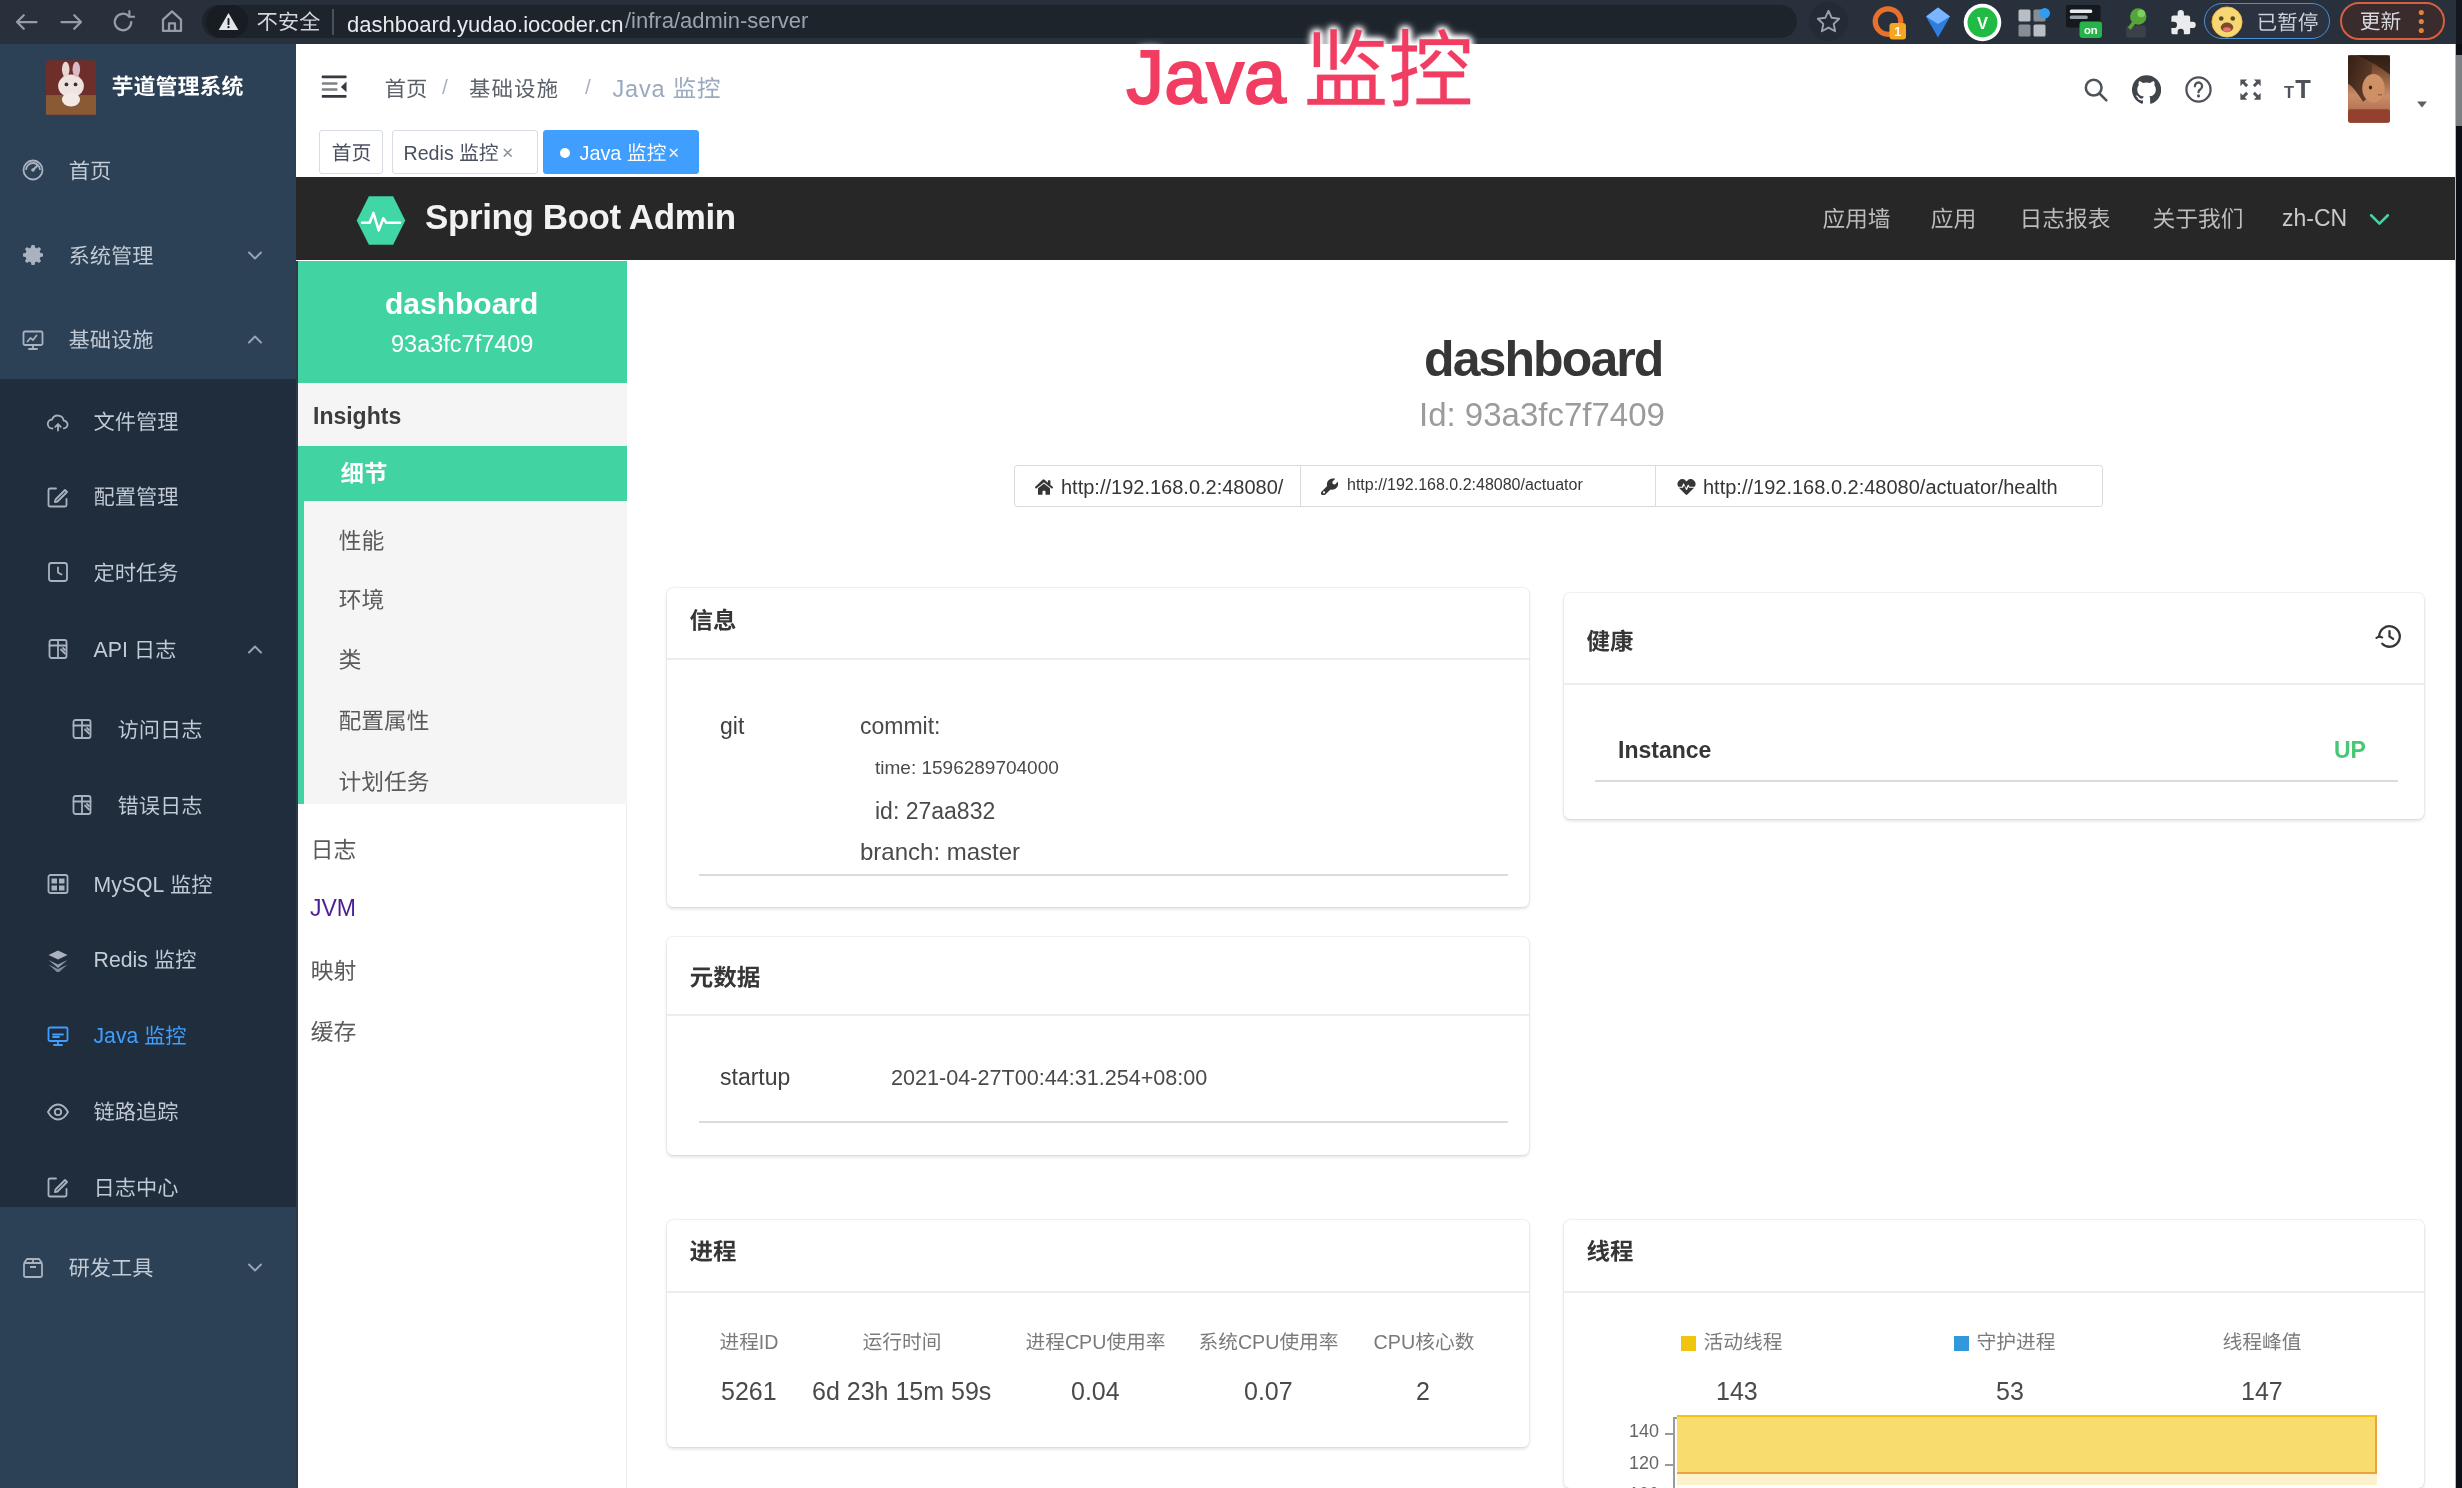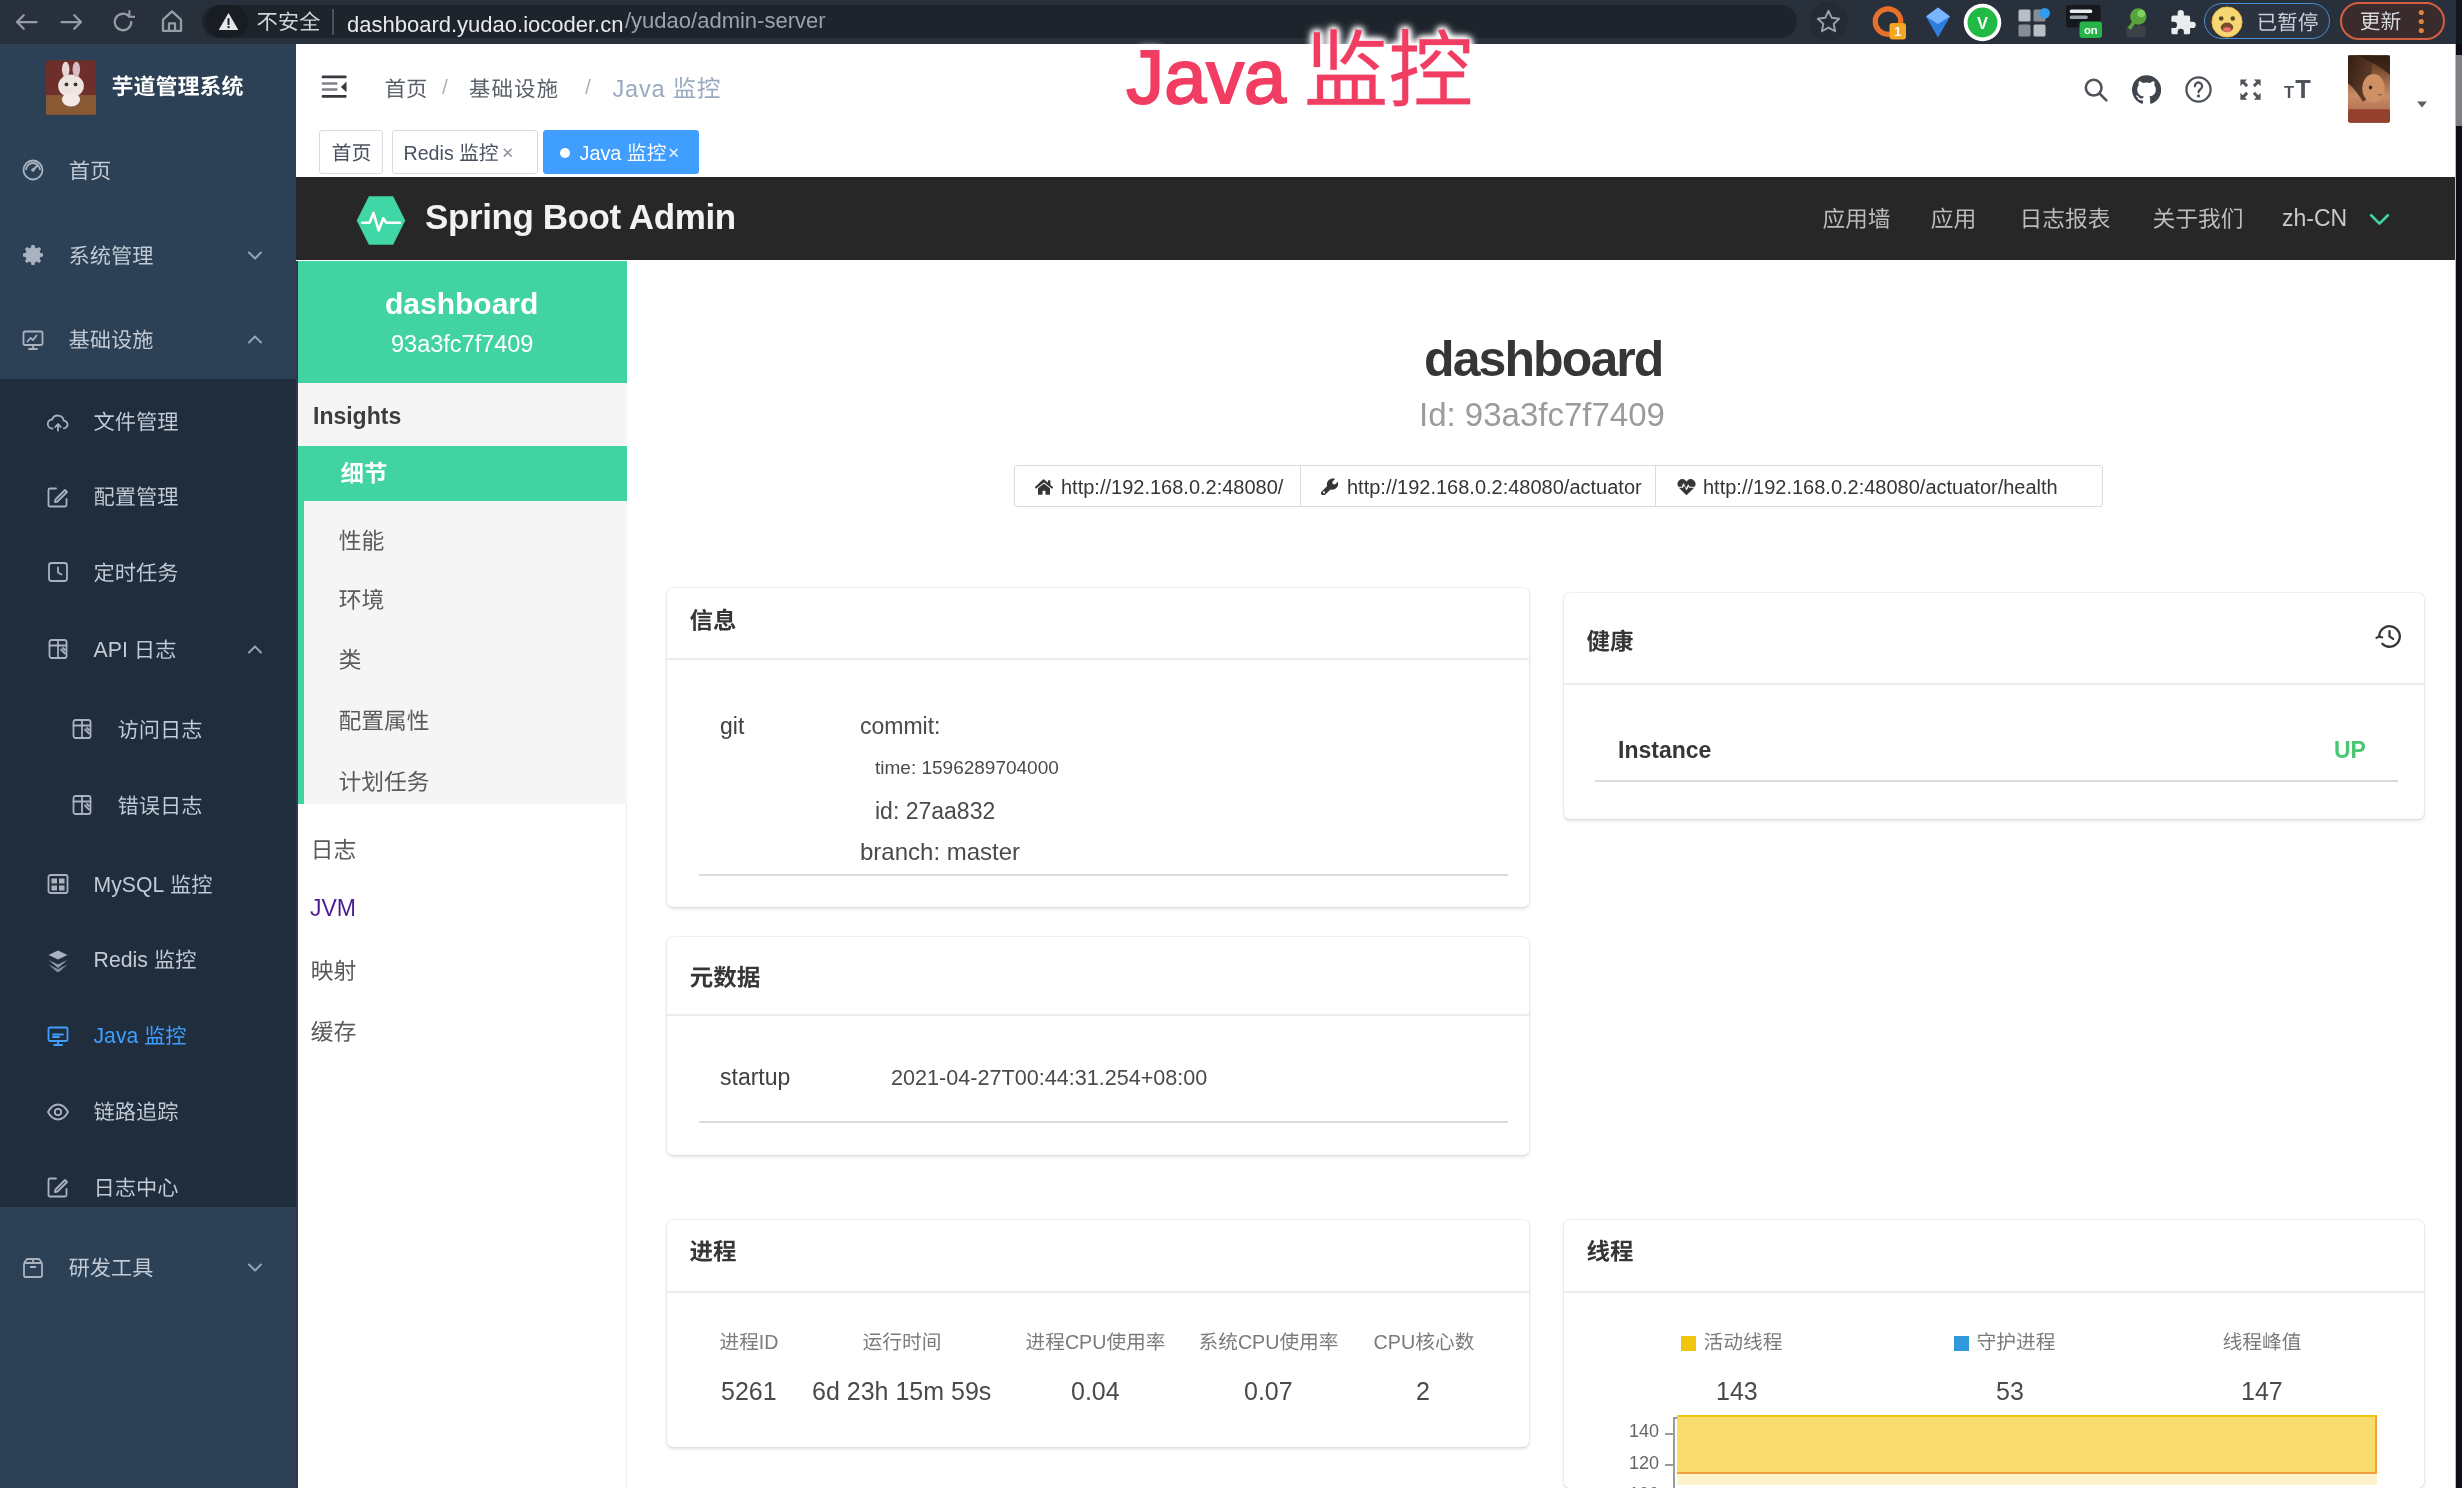--- a/index.html
+++ b/index.html
@@ -128,21 +128,21 @@
   </svg>
 <svg style="position:absolute;left:252px;top:7.4px;overflow:visible;" width="73" height="30" viewBox="0 -29.4 96.0 39.2" fill="#d3d7db">
     <g transform="translate(6,0)">
       <use href="#g0" transform="translate(0.0,0) scale(0.02800,-0.02800)"></use>
       <use href="#g1" transform="translate(28.0,0) scale(0.02800,-0.02800)"></use>
       <use href="#g2" transform="translate(56.0,0) scale(0.02800,-0.02800)"></use>
     </g>
   </svg>
 <div style="position:absolute;left:332px;top:9px;width:2.3px;height:26px;background:#49515b"></div>
 <div style="position:absolute;left:347px;top:14px;font-size:22px;font-weight:400;color:#e8eaed;white-space:pre;line-height:1;">dashboard.yudao.iocoder.cn</div>
-<div style="position:absolute;left:625px;top:10px;font-size:22px;font-weight:400;color:#9aa3ad;white-space:pre;line-height:1;">/yudao/admin-server</div>
+<div style="position:absolute;left:625px;top:10px;font-size:22px;font-weight:400;color:#9aa3ad;white-space:pre;line-height:1;">/infra/admin-server</div>
 <svg style="position:absolute;left:1815px;top:8.3px" width="27" height="27" viewBox="0 0 24 24" fill="none" stroke="#9aa3ad" stroke-width="1.7" stroke-linejoin="round">
     <path d="M12 2.5 l2.9 6.2 6.6.8 -4.9 4.6 1.3 6.6 -5.9-3.3 -5.9 3.3 1.3-6.6 -4.9-4.6 6.6-.8 z"></path>
   </svg>
 <svg style="position:absolute;left:1870px;top:5.3px" width="39" height="36" viewBox="0 0 52 48">
     <circle cx="24" cy="22" r="17" fill="none" stroke="#e8702a" stroke-width="7"></circle>
     <rect x="26" y="24" width="22" height="22" rx="4" fill="#f5a623"></rect>
     <text x="37" y="41" font-size="17" font-weight="700" fill="#fff" text-anchor="middle" font-family="Liberation Sans">1</text>
   </svg>
 <svg style="position:absolute;left:1923px;top:6px" width="30" height="33" viewBox="0 0 40 44">
     <path d="M20 2 L36 14 L20 42 L4 14 Z" fill="#2f7de1"></path>
@@ -635,21 +635,21 @@
 <div style="position:absolute;left:1419px;top:398px;font-size:33px;font-weight:400;color:#9b9b9b;white-space:pre;line-height:1;">Id: 93a3fc7f7409</div>
 <div style="position:absolute;left:1014px;top:465px;width:287px;height:42px;background:#fff;border:0.8px solid #dbdbdb;border-radius:3px 0 0 3px;box-sizing:border-box"></div>
 <div style="position:absolute;left:1035px;top:478px;width:18px;height:18px"><svg width="18" height="18" viewBox="0 0 576 512" fill="#363636">
       <path d="M280 148l-184 151v189a16 16 0 0 0 16 16l112-.3a16 16 0 0 0 16-16V392a16 16 0 0 1 16-16h64a16 16 0 0 1 16 16v95.6a16 16 0 0 0 16 16l112 .4a16 16 0 0 0 16-16V299L296 148a12.2 12.2 0 0 0-16 0zm296 109l-83-68.4V55a12 12 0 0 0-12-12h-56a12 12 0 0 0-12 12v68L305 21a48 48 0 0 0-61 0L0 257a12 12 0 0 0-1.6 17l25.5 31a12 12 0 0 0 17 1.6L280 113a12.2 12.2 0 0 1 16 0l239 194a12 12 0 0 0 17-1.6l25.5-31A12 12 0 0 0 576 257z"></path>
     </svg></div>
 <div style="position:absolute;left:1061px;top:477px;font-size:20px;font-weight:400;color:#363636;white-space:pre;line-height:1;text-align:center;">http://192.168.0.2:48080/</div>
 <div style="position:absolute;left:1300px;top:465px;width:356px;height:42px;background:#fff;border:0.8px solid #dbdbdb;box-sizing:border-box"></div>
 <div style="position:absolute;left:1321px;top:478px;width:18px;height:18px"><svg width="17.4" height="17.4" viewBox="0 0 512 512" fill="#363636">
       <path d="M507.7 122.1c-2.3-9.3-13.8-12.3-20.6-5.5l-74.4 74.4-67.9-11.3L333.5 112l74.4-74.4c6.8-6.8 3.8-18.3-5.5-20.6C339.1 1.3 270.7 18.9 222 67.6c-45.6 45.6-59.2 111.2-41.5 169.2L21.3 396a70.8 70.8 0 0 0 100.1 100.2l159-159.1c58.2 17.9 123.8 4.3 169.4-41.3 48.7-48.7 66.3-117.2 57.9-173.7zM88 456a32 32 0 1 1 0-64 32 32 0 0 1 0 64z"></path>
     </svg></div>
-<div style="position:absolute;left:1347px;top:477px;font-size:20px;font-weight:400;color:#363636;white-space:pre;line-height:1;">http://192.168.0.2:48080/actuator</div>
+<div style="position:absolute;left:1347px;top:477px;font-size:16px;font-weight:400;color:#363636;white-space:pre;line-height:1;">http://192.168.0.2:48080/actuator</div>
 <div style="position:absolute;left:1655px;top:465px;width:448px;height:42px;background:#fff;border:0.8px solid #dbdbdb;border-radius:0 3px 3px 0;box-sizing:border-box"></div>
 <div style="position:absolute;left:1677px;top:478px;width:18px;height:18px"><svg width="19" height="17.4" viewBox="0 0 512 512" fill="#363636">
       <path d="M320.2 243.8l-49.7 99.4c-6 12-23.4 11.8-29.1-.5l-56.9-126.3-30 71.7H32.3l197.8 196.8a36.5 36.5 0 0 0 51.7 0l198-196.8H327.8l-7.6-44.3zM473.7 73.9l-2.4-2.5a131.6 131.6 0 0 0-186.8 0L256 100l-28.5-28.7a131.6 131.6 0 0 0-186.8 0l-2.4 2.5A131.4 131.4 0 0 0 16.5 256h103.3l35.3-84.4c5.7-13.7 25.3-13.2 30.3.8l58.4 129.7 49-98.2c5.9-11.8 22.7-11.8 28.6 0l27.3 54.6h147A131.4 131.4 0 0 0 473.7 73.9z"></path>
     </svg></div>
 <div style="position:absolute;left:1703px;top:477px;font-size:20px;font-weight:400;color:#363636;white-space:pre;line-height:1;">http://192.168.0.2:48080/actuator/health</div>
 <div style="position:absolute;left:667px;top:588px;width:862px;height:319px;box-shadow:0 1.5px 3.8px rgba(10,10,10,.12),0 0 0 0.8px rgba(10,10,10,.05);border-radius:6px;background:#fff"></div>
 <div style="position:absolute;left:667px;top:658px;width:862px;height:1.5px;background:#ededed"></div>
 <svg style="position:absolute;left:685px;top:604px;overflow:visible;" width="56" height="33" viewBox="0 -32.6 74.0 43.4" fill="#363636">
     <g transform="translate(6,0)">
       <use href="#g73" transform="translate(0.0,0) scale(0.03100,-0.03100)"></use>

